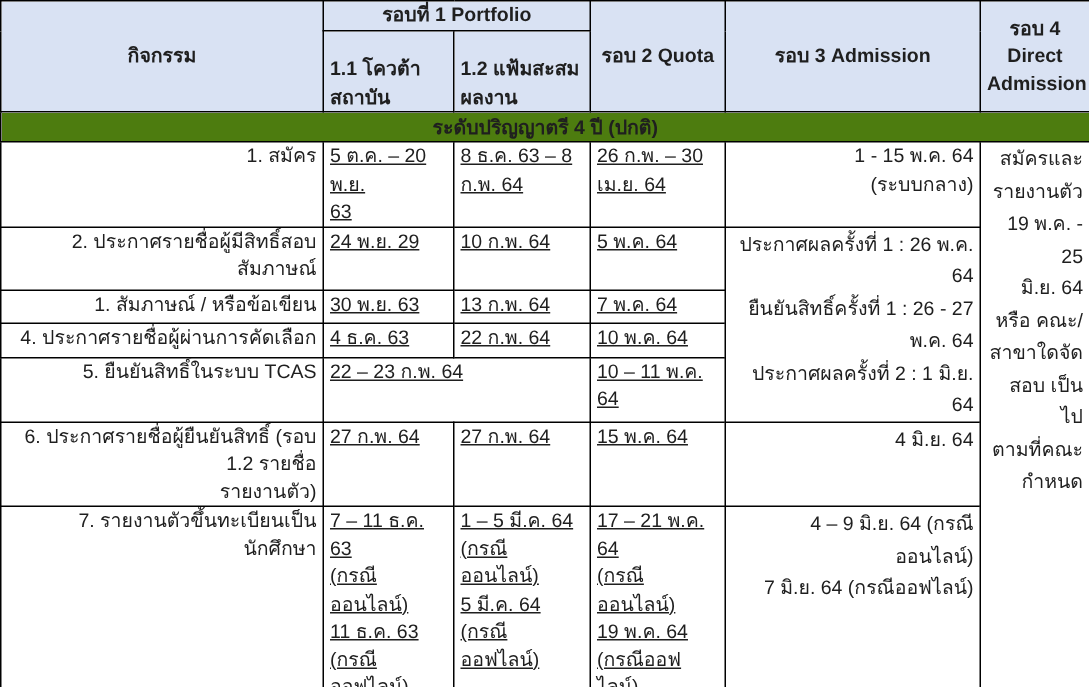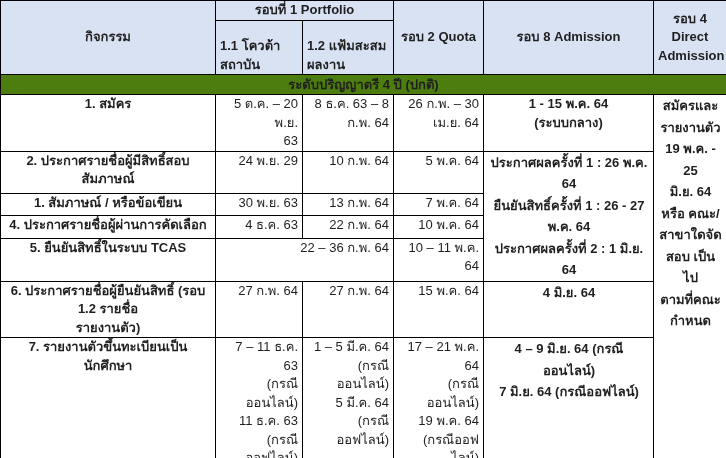--- a/index.html
+++ b/index.html
@@ -31,22 +31,22 @@
     vertical-align:top;
     padding-top:16px;
   }
   tr.section td{
     background:#4d7c0f;
     font-weight:bold;
     text-align:center;
     vertical-align:middle;
     line-height:19px;
   }
-  td.c{text-align:right;}
-  td.l{text-align:center;font-weight:bold;}
+  td.c{text-align:left;text-decoration:underline;}
+  td.l{text-align:right;}
   td.note{line-height:21.5px;padding-left:5px;}
   tr.rh20{height:20px;}
   tr.rh38{height:38px;}
   tr.rh74{height:74px;}
 </style>
 </head>
 <body>
 
 <div class="page">
   <table class="schedule">
@@ -57,21 +57,21 @@
       <col style="width:90px">
       <col style="width:170px">
       <col style="width:73px">
     </colgroup>
 
     <tbody>
         <tr class="head rh20">
       <td rowspan="2">กิจกรรม</td>
       <td colspan="2">รอบที่ 1 Portfolio</td>
       <td rowspan="2">รอบ 2 Quota</td>
-      <td rowspan="2">รอบ 8 Admission</td>
+      <td rowspan="2">รอบ 3 Admission</td>
       <td rowspan="2">รอบ 4
 Direct
 Admission</td>
     </tr>
     <tr class="head rh38">
       <td class="sub">1.1 โควต้า
 สถาบัน</td>
       <td class="sub">1.2 แฟ้มสะสม
 ผลงาน</td>
     </tr>
@@ -120,21 +120,21 @@
 
     <tr class="rh20">
       <td class="l">4. ประกาศรายชื่อผู้ผ่านการคัดเลือก</td>
       <td class="c">4 ธ.ค. 63</td>
       <td class="c">22 ก.พ. 64</td>
       <td class="c">10 พ.ค. 64</td>
     </tr>
 
     <tr class="rh20">
       <td class="l">5. ยืนยันสิทธิ์ในระบบ TCAS</td>
-      <td class="c" colspan="2">22 – 36 ก.พ. 64</td>
+      <td class="c" colspan="2">22 – 23 ก.พ. 64</td>
       <td class="c">10 – 11 พ.ค. 64</td>
     </tr>
 
     <tr class="rh38">
       <td class="l">6. ประกาศรายชื่อผู้ยืนยันสิทธิ์ (รอบ 1.2 รายชื่อ
 รายงานตัว)</td>
       <td class="c">27 ก.พ. 64</td>
       <td class="c">27 ก.พ. 64</td>
       <td class="c">15 พ.ค. 64</td>
       <td class="l note">4 มิ.ย. 64</td>

